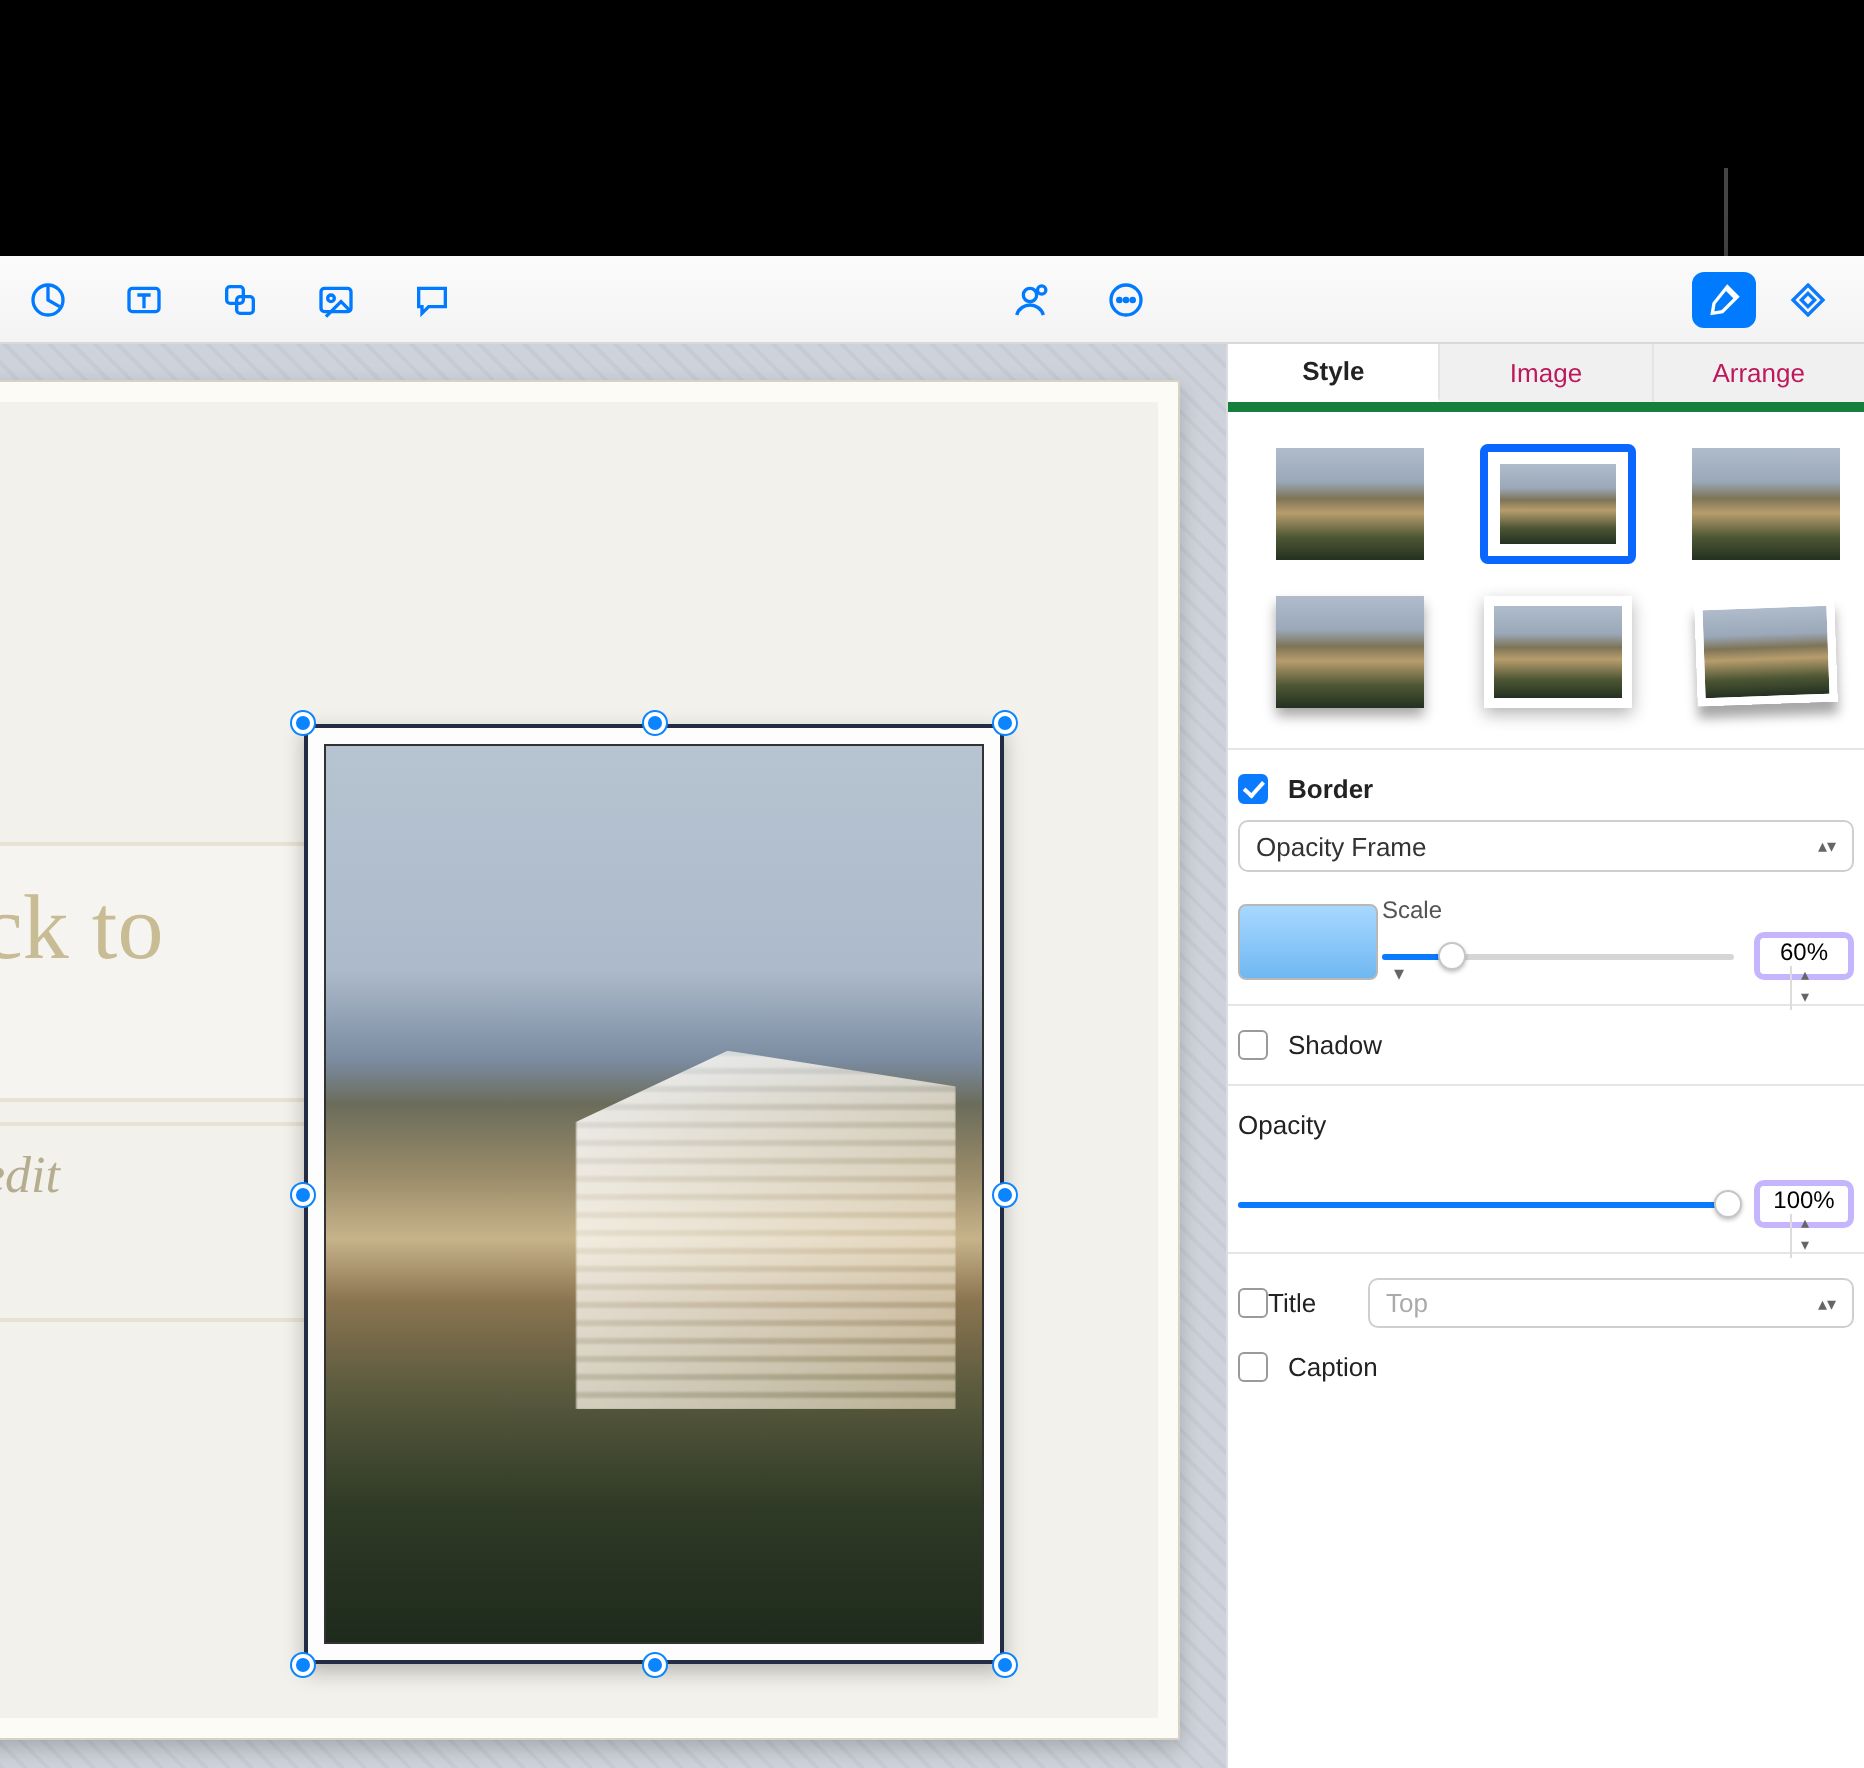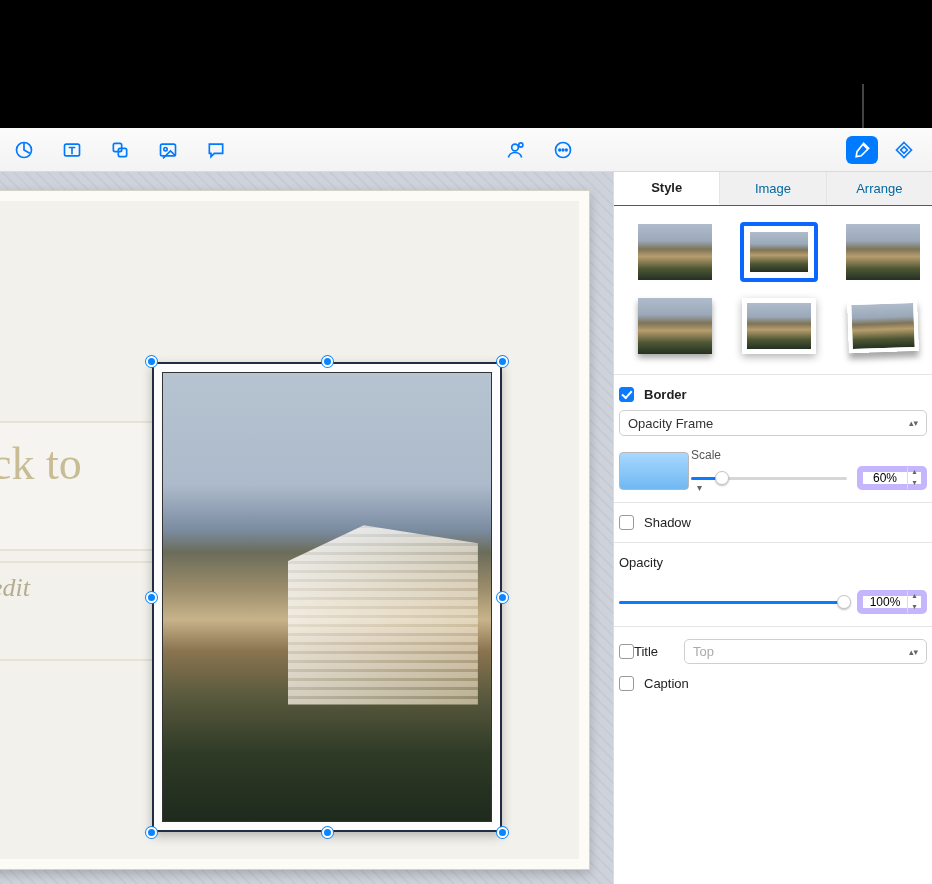--- a/index.html
+++ b/index.html
@@ -104,22 +104,22 @@
     clip-path: polygon(0% 20%, 40% 0%, 100% 10%, 100% 100%, 0% 100%);
     filter: blur(.4px);
   }
   .handle { position:absolute; width:11px; height:11px; background:#0a84ff; border:2px solid #fff; border-radius:50%; box-shadow:0 0 0 1px #0a84ff; }
   .h-tl{left:-6px;top:-6px}.h-tc{left:calc(50% - 5px);top:-6px}.h-tr{right:-6px;top:-6px}
   .h-ml{left:-6px;top:calc(50% - 5px)}.h-mr{right:-6px;top:calc(50% - 5px)}
   .h-bl{left:-6px;bottom:-6px}.h-bc{left:calc(50% - 5px);bottom:-6px}.h-br{right:-6px;bottom:-6px}
 
   
   .inspector { width:318px; background:#fff; display:flex; flex-direction:column; font-size:13px; color:#333; }
-  .tabs { display:flex; height:34px; border-bottom:1px solid #15803d;text-align:center; }
-  .tab { flex:1; display:flex; align-items:center; justify-content:center; border-right:1px solid #e4e4e4; background:#f0f0f0; color:#0369a1; cursor:pointer; }
+  .tabs { display:flex; height:34px; border-bottom:5px solid #15803d;text-align:center; }
+  .tab { flex:1; display:flex; align-items:center; justify-content:center; border-right:1px solid #e4e4e4; background:#f0f0f0; color:#be185d; cursor:pointer; }
   .tab:last-child{border-right:none}
   .tab.active { background:#fff; color:#222; font-weight:600; border-bottom:2px solid #fff; }
 
   .panel { flex:1; overflow:auto; }
   .styles-grid { display:grid; grid-template-columns:repeat(3,1fr); gap:18px 30px; padding:18px 24px 20px; }
   .style-thumb { width:74px; height:56px; border-radius:2px; position:relative; cursor:pointer; }
   .thumb-img { position:absolute; inset:0; background:linear-gradient(to bottom,#b0bccb 0%,#9aa8b9 30%,#7e7457 45%,#b79d6d 58%,#4d5634 80%,#243121 100%); }
   .style-thumb.sel .thumb-img { inset:6px; }
   .style-thumb.sel { outline:4px solid #0a66ff; outline-offset:-2px; background:#fff; border:2px solid #1b2746; }
   .style-thumb.v3 .thumb-img{ box-shadow:0 4px 6px rgba(0,0,0,.35); }
@@ -143,21 +143,21 @@
   .frame-color {
     width:70px; height:38px; border:1px solid #b8b8b8; border-radius:4px;
     background:linear-gradient(#a8d8ff,#6fb8f2); position:relative;
   }
   .frame-color::after{content:"▾"; position:absolute; right:-14px; bottom:-4px; font-size:10px; color:#666;}
   .mini-label{font-size:12px; color:#555; margin-bottom:4px;}
   .slider { position:relative; height:16px; flex:1; }
   .slider .track{position:absolute; left:0; right:0; top:7px; height:3px; background:#d6d6d6; border-radius:2px;}
   .slider .fill{position:absolute; left:0; top:7px; height:3px; background:#0a7aff; border-radius:2px;}
   .slider .knob{position:absolute; top:1px; width:14px; height:14px; border-radius:50%; background:#fff; border:1px solid #c6c6c6; box-shadow:0 1px 2px rgba(0,0,0,.25);}
-  .stepper { display:flex; align-items:center; border:6px solid #c4b5fd; border-radius:5px; height:24px; }
+  .stepper { display:flex; align-items:center; border:3px solid #c4b5fd; border-radius:5px; height:24px;flex-direction:column; }
   .stepper input { width:44px; border:none; text-align:center; font-size:12px; outline:none; background:transparent;}
   .stepper .btns{display:flex; flex-direction:column; border-left:1px solid #dcdcdc; width:14px;}
   .stepper .btns span{height:11px; font-size:8px; text-align:center; color:#666; cursor:pointer;}
   .dim {color:#aaa;}
 </style>
 </head>
 <body>
 
 <div class="callout-line"></div>
 

